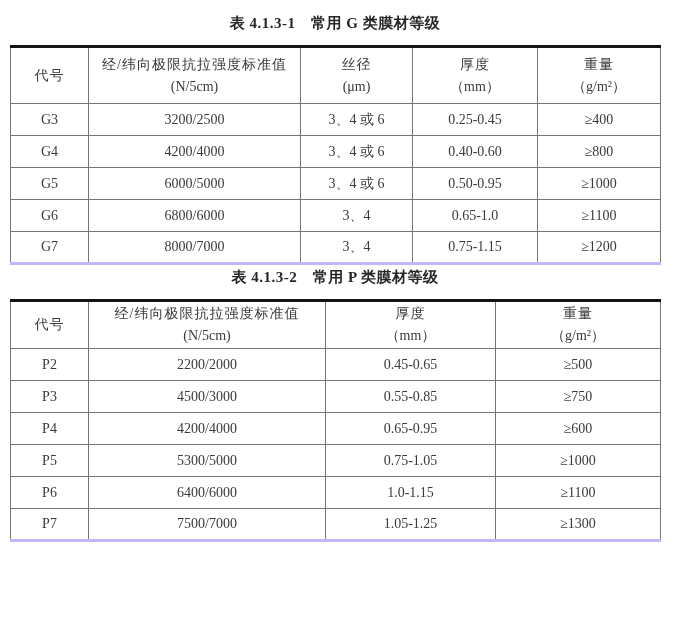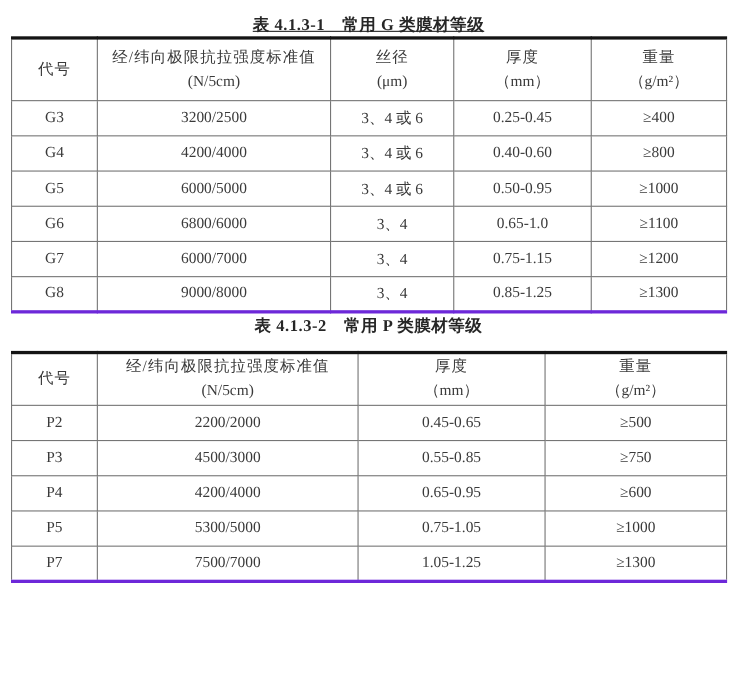--- a/index.html
+++ b/index.html
@@ -12,28 +12,28 @@
   }
   .page-inner { padding: 13px 16px 0 10px; }
   .tbl-title {
     text-align: center;
     font-weight: bold;
     font-size: 15px;
     color: #262626;
     letter-spacing: 0.5px;
     line-height: 20px;
   }
-  .tbl-title.first { margin-bottom: 0; text-decoration: underline; }
+  .tbl-title.first { margin-bottom: 12px; }
   .tbl-title.second { margin-top: 2px; margin-bottom: 12px; }
   table.grade-table {
     width: 650px;
     table-layout: fixed;
     border-collapse: collapse;
     border-top: 3px solid #141414;
-    border-bottom: 3px solid #6d28d9;
+    border-bottom: 3px solid #c4b5fd;
   }
   table.grade-table th, table.grade-table td {
     border: 1px solid #757575;
     text-align: center;
     vertical-align: middle;
     font-weight: normal;
     font-size: 14px;
     color: #3a3a3a;
     padding: 0 2px;
     overflow: hidden;
@@ -109,31 +109,24 @@
       </tr>
       <tr>
         <td>G6</td>
         <td>6800/6000</td>
         <td>3、4</td>
         <td>0.65-1.0</td>
         <td>≥1100</td>
       </tr>
       <tr>
         <td>G7</td>
-        <td>6000/7000</td>
+        <td>8000/7000</td>
         <td>3、4</td>
         <td>0.75-1.15</td>
         <td>≥1200</td>
-      </tr>
-      <tr>
-        <td>G8</td>
-        <td>9000/8000</td>
-        <td>3、4</td>
-        <td>0.85-1.25</td>
-        <td>≥1300</td>
       </tr>
     </tbody>
   </table>
 
   <div class="tbl-title second">表 4.1.3-2　常用 P 类膜材等级</div>
 
   <table class="grade-table t2">
     <colgroup>
       <col style="width:78px">
         <col style="width:237px">
@@ -178,20 +171,26 @@
         <td>0.65-0.95</td>
         <td>≥600</td>
       </tr>
       <tr>
         <td>P5</td>
         <td>5300/5000</td>
         <td>0.75-1.05</td>
         <td>≥1000</td>
       </tr>
       <tr>
+        <td>P6</td>
+        <td>6400/6000</td>
+        <td>1.0-1.15</td>
+        <td>≥1100</td>
+      </tr>
+      <tr>
         <td>P7</td>
         <td>7500/7000</td>
         <td>1.05-1.25</td>
         <td>≥1300</td>
       </tr>
     </tbody>
   </table>
 
 </div>
 

